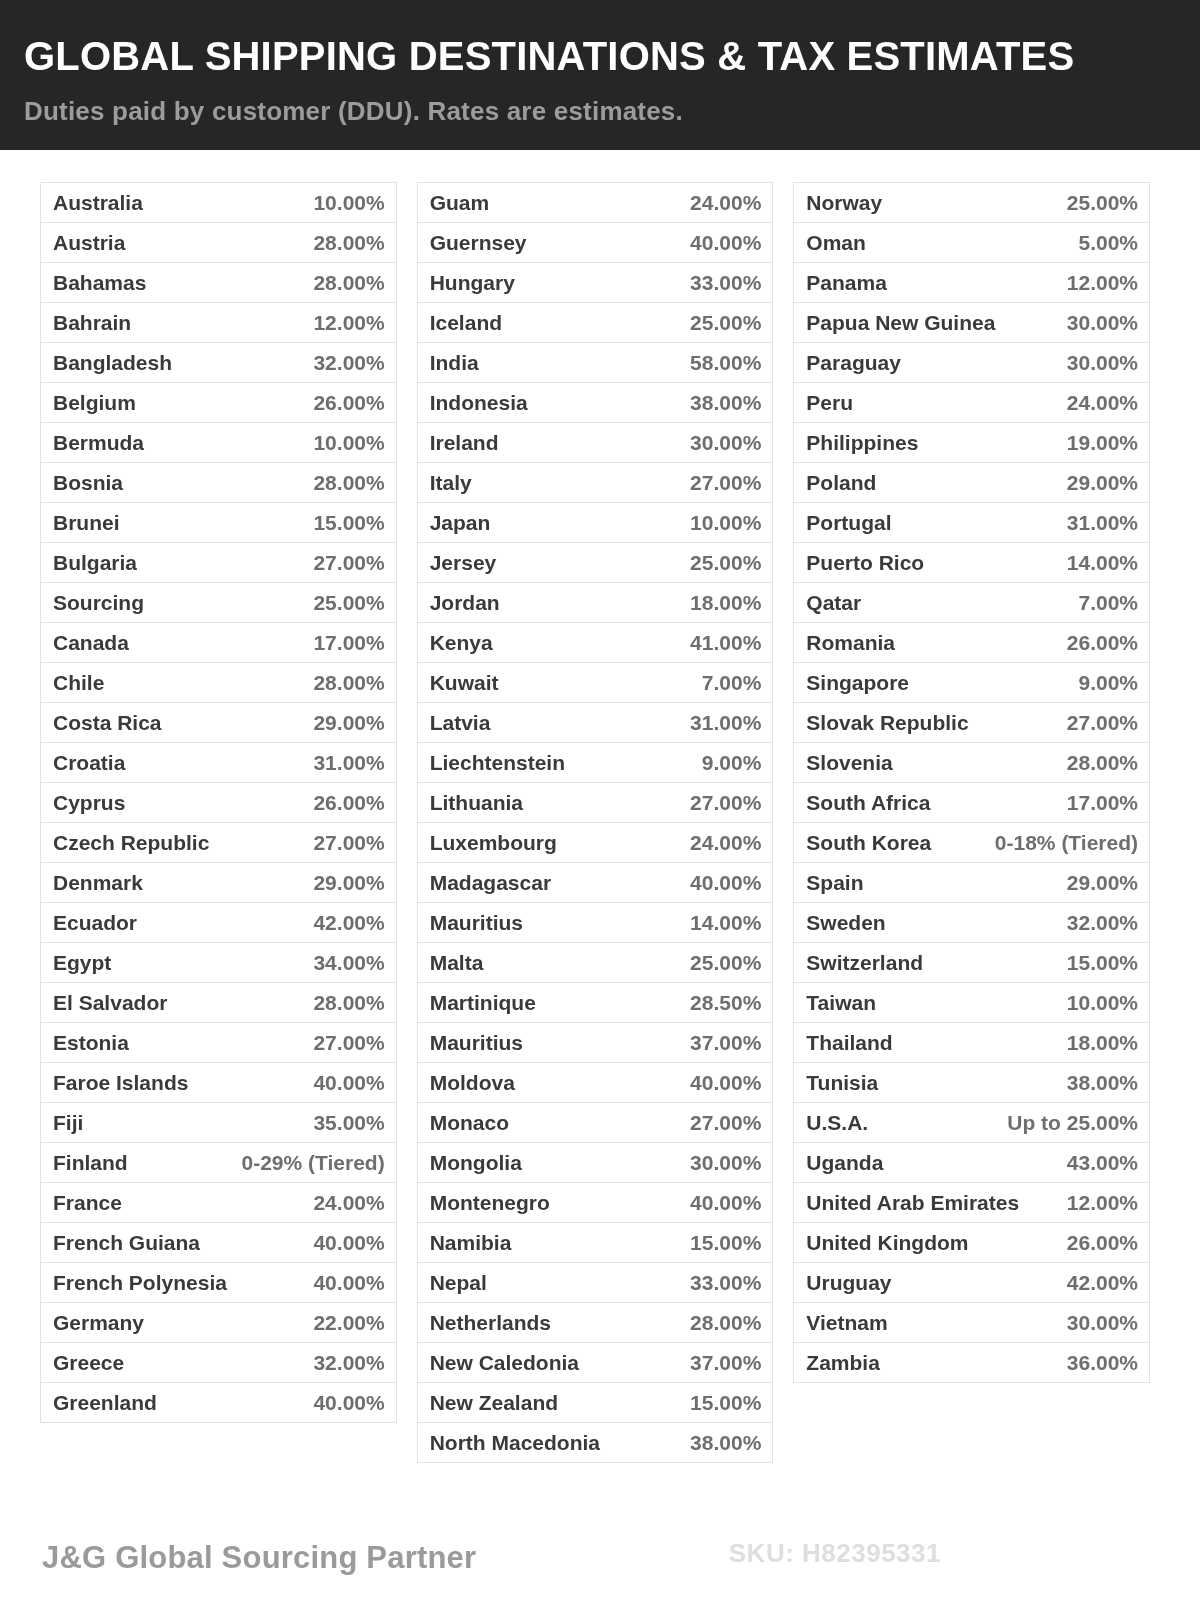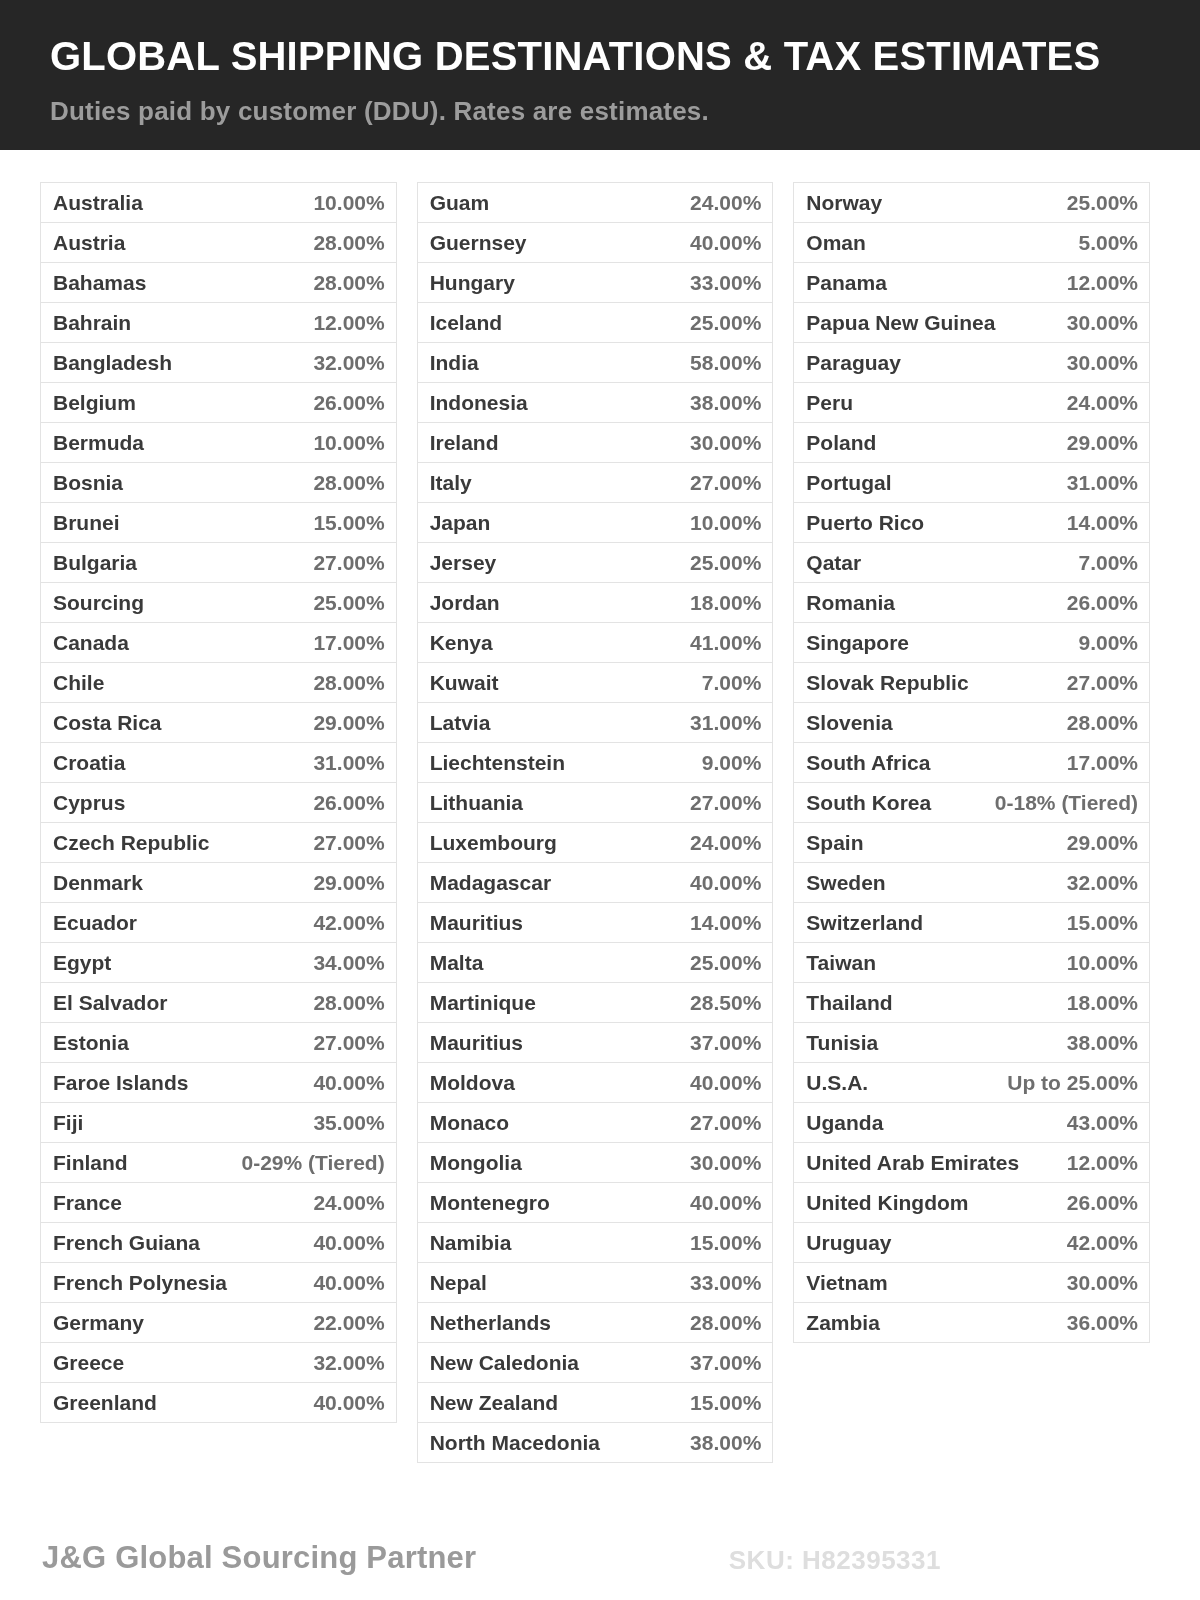--- a/index.html
+++ b/index.html
@@ -15,21 +15,21 @@
     background: #ffffff;
     overflow: hidden;
   }
   .header {
     position: absolute;
     top: 0; left: 0;
     width: 1200px;
     height: 150px;
     background: var(--header-bg, #262626);
     box-sizing: border-box;
-    padding: 34px 50px 0 50px;
+    padding: 34px 50px 0 24px;
   }
   .header .title {
     color: var(--title, #ffffff);
     font-size: 40px;
     font-weight: 800;
     letter-spacing: 0.2px;
     line-height: 1.1;
     white-space: nowrap;
   }
   .header .subtitle {
@@ -93,20 +93,21 @@
   .footer .brand {
     color: var(--brand, #9a9a9a);
     font-size: 31px;
     font-weight: 800;
     letter-spacing: 0.2px;
   }
   .footer .sku {
     color: var(--sku, #dedede);
     font-size: 26px;
     font-weight: 700;
+    margin-bottom: 7px;
     letter-spacing: 0.5px;
   }
 </style>
 </head>
 <body>
 
 <div class="page">
 
   <div class="header">
     <div class="title">GLOBAL SHIPPING DESTINATIONS &amp; TAX ESTIMATES</div>
@@ -389,20 +390,24 @@
         </div>
         <div class="row">
           <span class="country">Paraguay</span>
           <span class="rate">30.00%</span>
         </div>
         <div class="row">
           <span class="country">Peru</span>
           <span class="rate">24.00%</span>
         </div>
         <div class="row">
+          <span class="country">Philippines</span>
+          <span class="rate">19.00%</span>
+        </div>
+        <div class="row">
           <span class="country">Poland</span>
           <span class="rate">29.00%</span>
         </div>
         <div class="row">
           <span class="country">Portugal</span>
           <span class="rate">31.00%</span>
         </div>
         <div class="row">
           <span class="country">Puerto Rico</span>
           <span class="rate">14.00%</span>

